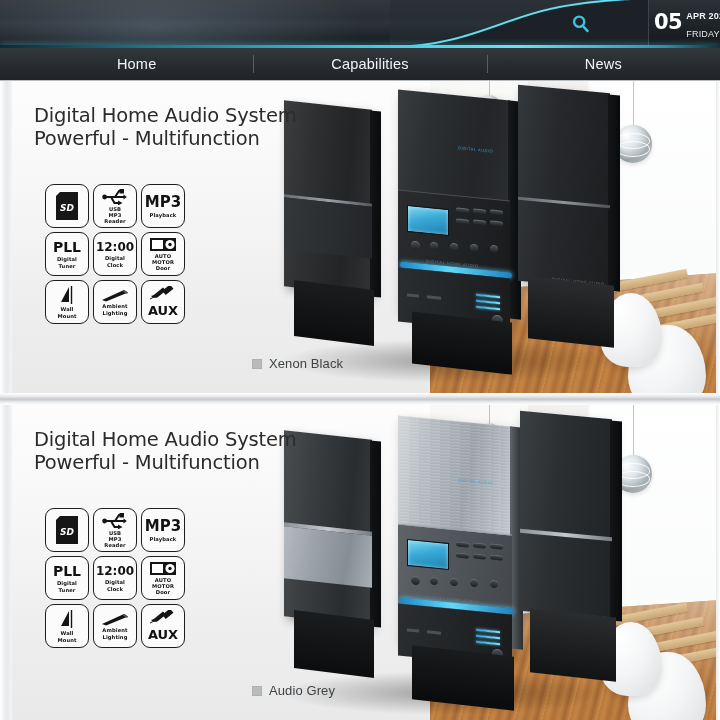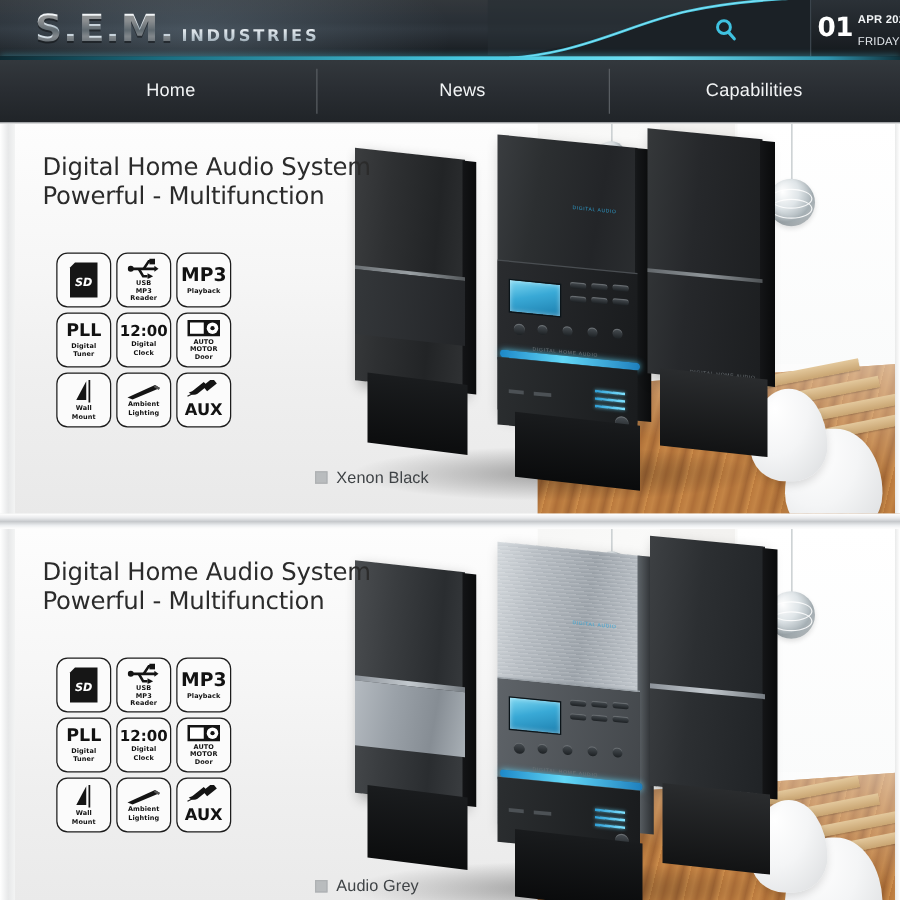--- a/index.html
+++ b/index.html
@@ -90,21 +90,21 @@
     font-size: 21px; font-weight: 700; color: #ffffff;
     line-height: 1; letter-spacing: -0.5px;
   }
   .date-right { margin-left: 4px; line-height: 1.08; }
   .date-my { font-size: 9px; font-weight: 700; color: #f2f4f6; letter-spacing: .2px; white-space: nowrap; }
   .date-dow { font-size: 9px; font-weight: 400; color: #e4e8ec; letter-spacing: .2px; white-space: nowrap; }
 
   
   .nav {
     position: relative;
-    height: 51px;
+    height: 33px;
     background: linear-gradient(180deg,#33383d 0%,#2a2e33 45%,#202428 100%);
     display: flex;
     border-bottom: 1px solid #b9bcbf;
     padding-left: 20px;
   }
   .nav-item {
     flex: 1;
     display: flex; align-items: center; justify-content: center;
     font-size: 14.5px;
     color: #f2f4f5;
@@ -314,57 +314,53 @@
 </style>
 </head>
 <body>
 
 <div id="page">
 
   <div class="header">
     <div class="header-sheen"></div>
     <div class="hdr-glow"></div>
 
-    <div class="logo">
-      <span class="logo-main">S.E.M.</span>
-      <span class="logo-sub">INDUSTRIES</span>
-    </div>
 
     <svg class="swoosh" viewBox="0 0 330 48" preserveAspectRatio="none">
       <path d="M0,47 C70,47 110,20 160,9 C205,-1 260,-3 330,-3 L330,48 L0,48 Z" fill="#1b2126"></path>
       <path d="M0,47 C70,47 110,20 160,9 C205,-1 260,-3 330,-3" fill="none" stroke="#4fd3ec" stroke-width="2.1" opacity=".95"></path>
       <path d="M0,47 C70,47 110,20 160,9 C205,-1 260,-3 330,-3" fill="none" stroke="#9beeff" stroke-width="0.7" opacity=".8"></path>
       <path d="M0,44 C70,44 112,18 162,7 C207,-3 262,-5 330,-5 L330,-14 L0,-14 Z" fill="#262d33" opacity=".55"></path>
     </svg>
 
     <svg class="search-icon" viewBox="0 0 24 24">
       <circle cx="10" cy="9.5" r="5.6" fill="none" stroke="#3fc2e0" stroke-width="2.6"></circle>
       <line x1="13.9" y1="13.9" x2="19" y2="19.6" stroke="#3fc2e0" stroke-width="2.8" stroke-linecap="round"></line>
     </svg>
 
     <div class="date-box">
-      <span class="date-day">01</span>
+      <span class="date-day">05</span>
       <span class="date-right">
         <span class="date-my">APR 202</span><br>
         <span class="date-dow">FRIDAY</span>
       </span>
     </div>
 
     <div class="hdr-underline"></div>
   </div>
 
   <nav class="nav">
     <div class="nav-item">
       <span>Home</span>
     </div>
     <div class="nav-item">
+      <span>Capabilities</span>
+    </div>
+    <div class="nav-item">
       <span>News</span>
-    </div>
-    <div class="nav-item">
-      <span>Capabilities</span>
     </div>
   </nav>
 
   <section class="panel">
 
     <div class="scene">
       <div class="room-bg"></div>
 
       <div class="room-right">
         <div class="wall-panel"></div>

